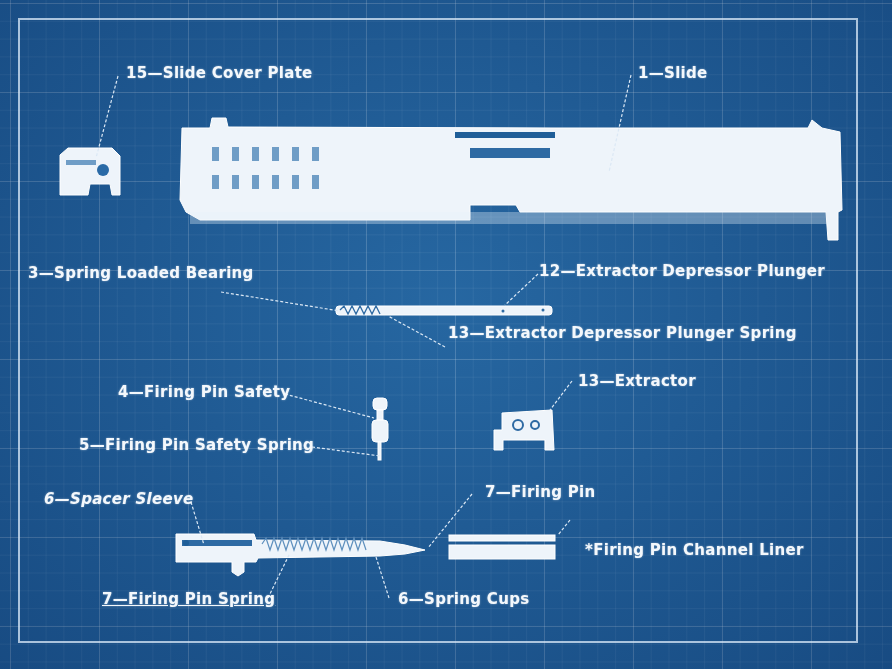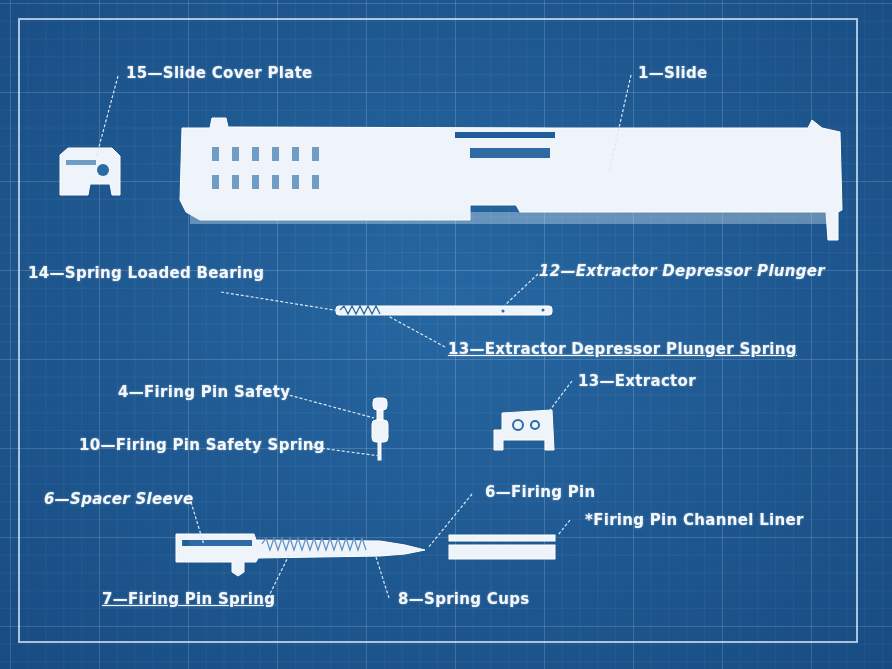--- a/index.html
+++ b/index.html
@@ -113,23 +113,23 @@
     <line class="leader" x1="191" y1="502" x2="204" y2="545"></line>
     <line class="leader" x1="268" y1="598" x2="290" y2="553"></line>
     <line class="leader" x1="389" y1="598" x2="376" y2="557"></line>
     <line class="leader" x1="472" y1="494" x2="428" y2="548"></line>
     <line class="leader" x1="570" y1="520" x2="558" y2="535"></line>
   </g>
 </svg>
 
 <div class="label" style="left:126px;top:64px;">15—Slide Cover Plate</div>
 <div class="label" style="left:638px;top:64px;">1—Slide</div>
-<div class="label" style="left:28px;top:264px;">14—Spring Loaded Bearing</div>
-<div class="label" style="left:539px;top:262px;font-style:italic;">12—Extractor Depressor Plunger</div>
-<div class="label" style="left:448px;top:340px;text-decoration:underline;">13—Extractor Depressor Plunger Spring</div>
+<div class="label" style="left:28px;top:264px;">3—Spring Loaded Bearing</div>
+<div class="label" style="left:539px;top:262px;">12—Extractor Depressor Plunger</div>
+<div class="label" style="left:448px;top:324px;">13—Extractor Depressor Plunger Spring</div>
 <div class="label" style="left:118px;top:383px;">4—Firing Pin Safety</div>
 <div class="label" style="left:578px;top:372px;">13—Extractor</div>
-<div class="label" style="left:79px;top:436px;">10—Firing Pin Safety Spring</div>
+<div class="label" style="left:79px;top:436px;">5—Firing Pin Safety Spring</div>
 <div class="label" style="left:44px;top:490px;font-style:italic;">6—Spacer Sleeve</div>
-<div class="label" style="left:485px;top:483px;">6—Firing Pin</div>
-<div class="label" style="left:585px;top:511px;text-align:right;">*Firing Pin Channel Liner</div>
+<div class="label" style="left:485px;top:483px;">7—Firing Pin</div>
+<div class="label" style="left:585px;top:541px;text-align:right;">*Firing Pin Channel Liner</div>
 <div class="label" style="left:102px;top:590px;text-decoration:underline;">7—Firing Pin Spring</div>
-<div class="label" style="left:398px;top:590px;">8—Spring Cups</div>
+<div class="label" style="left:398px;top:590px;">6—Spring Cups</div>
 
 </body></html>

